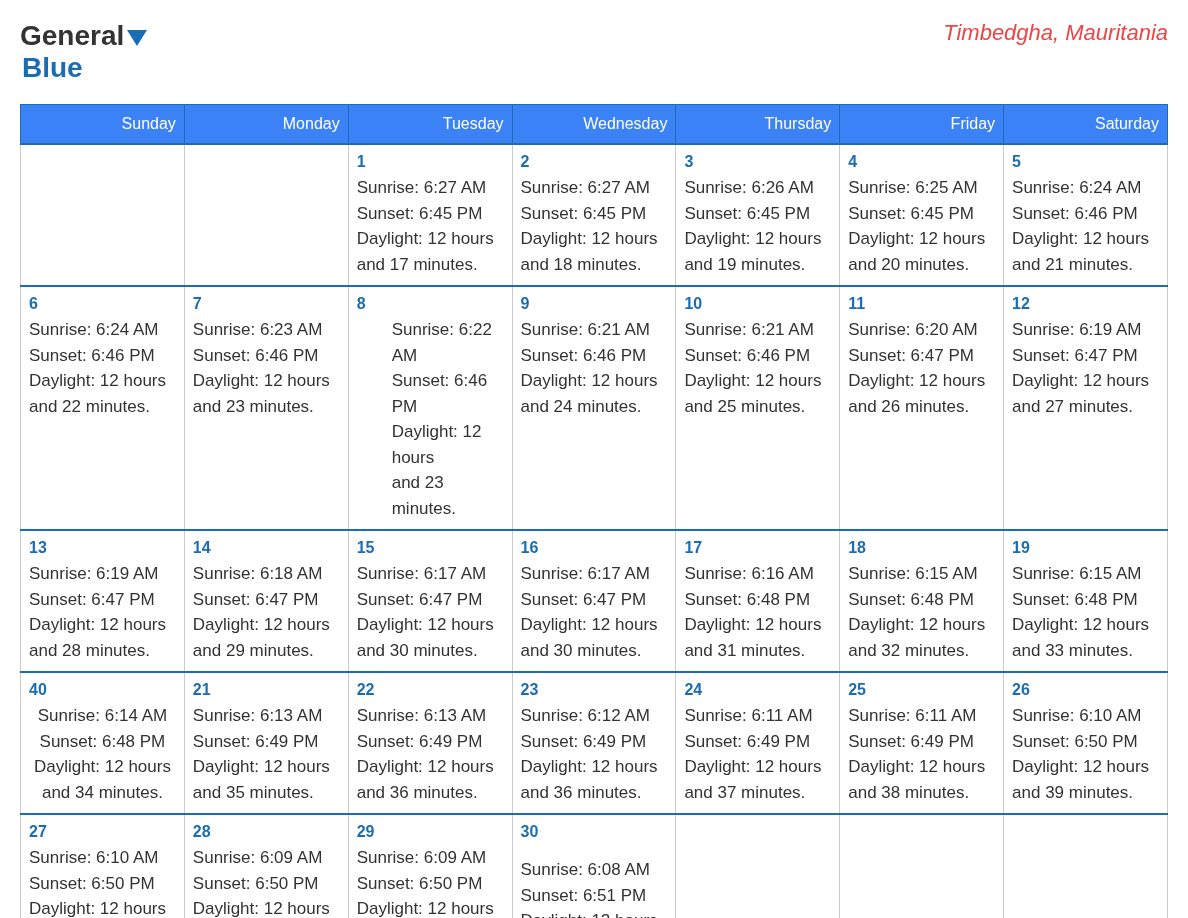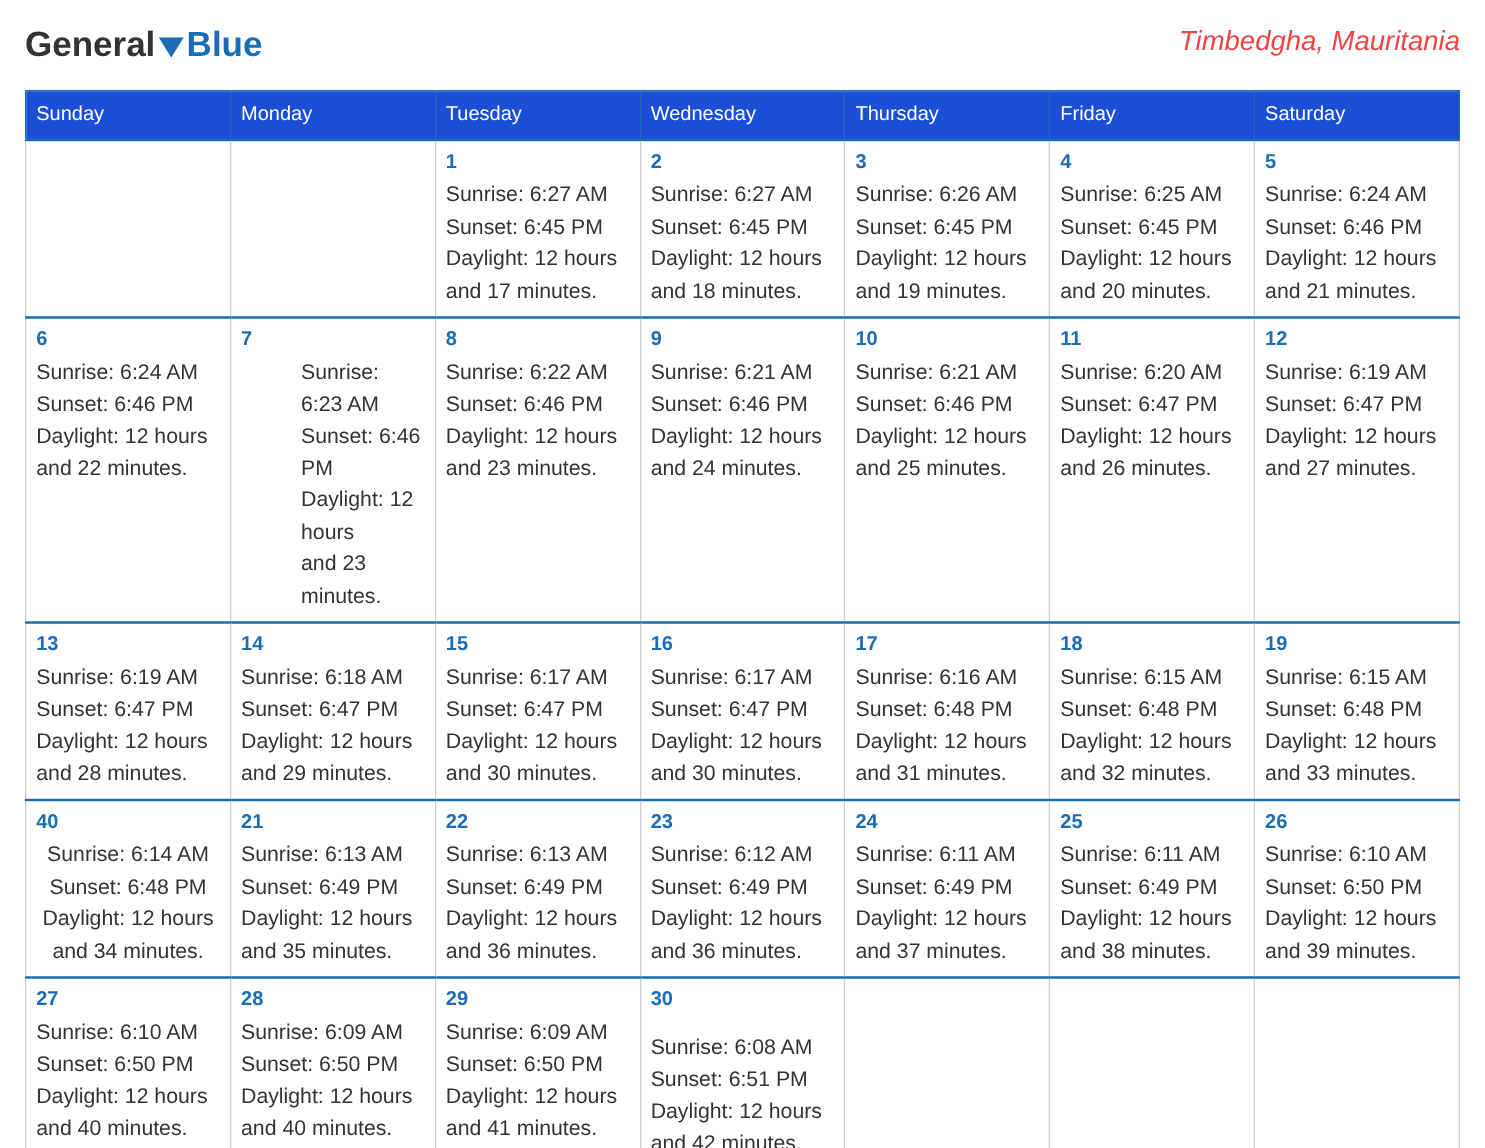--- a/index.html
+++ b/index.html
@@ -39,24 +39,24 @@
       font-size: 22px;
       color: #ef4444;
       font-style: italic;
     }
     .calendar {
       width: 100%;
       border-collapse: collapse;
       border: 1px solid #aaa;
     }
     .calendar th {
-      background-color: #1d4ed8;
+      background-color: #3b82f6;
       color: #fff;
       padding: 10px 8px;
-      text-align: left;
+      text-align: right;
       font-size: 16px;
       font-weight: normal;
       border: 1px solid #1a6db5;
     }
     .calendar td {
       vertical-align: top;
       padding: 8px;
       border: 1px solid #ccc;
       width: calc(100% / 7);
       min-height: 100px;
@@ -73,21 +73,21 @@
       line-height: 1.5;
     }
     .empty-cell {
       background: #fff;
     }
     .week-row td {
       border-top: 2px solid #1a6db5;
     }
     .logo-wrapper {
       display: flex;
-      flex-direction: row;
+      flex-direction: column;
     }
     .logo-line1 {
       display: flex;
       align-items: center;
     }
     .logo-triangle {
       display: inline-block;
       width: 0;
       height: 0;
       border-left: 10px solid transparent;
@@ -169,28 +169,28 @@
       <tr class="week-row">
         <td>
           <div class="day-number">6</div>
           <div class="day-info" style="white-space: pre-line;">Sunrise: 6:24 AM
 Sunset: 6:46 PM
 Daylight: 12 hours
 and 22 minutes.</div>
         </td>
         <td>
           <div class="day-number">7</div>
-          <div class="day-info" style="white-space: pre-line; margin-left: 48px;">Sunrise: 6:23 AM
+          <div class="day-info" style="white-space: pre-line;">Sunrise: 6:23 AM
 Sunset: 6:46 PM
 Daylight: 12 hours
 and 23 minutes.</div>
         </td>
         <td>
           <div class="day-number">8</div>
-          <div class="day-info" style="white-space: pre-line;">Sunrise: 6:22 AM
+          <div class="day-info" style="white-space: pre-line; margin-left: 35px;">Sunrise: 6:22 AM
 Sunset: 6:46 PM
 Daylight: 12 hours
 and 23 minutes.</div>
         </td>
         <td>
           <div class="day-number">9</div>
           <div class="day-info" style="white-space: pre-line;">Sunrise: 6:21 AM
 Sunset: 6:46 PM
 Daylight: 12 hours
 and 24 minutes.</div>

